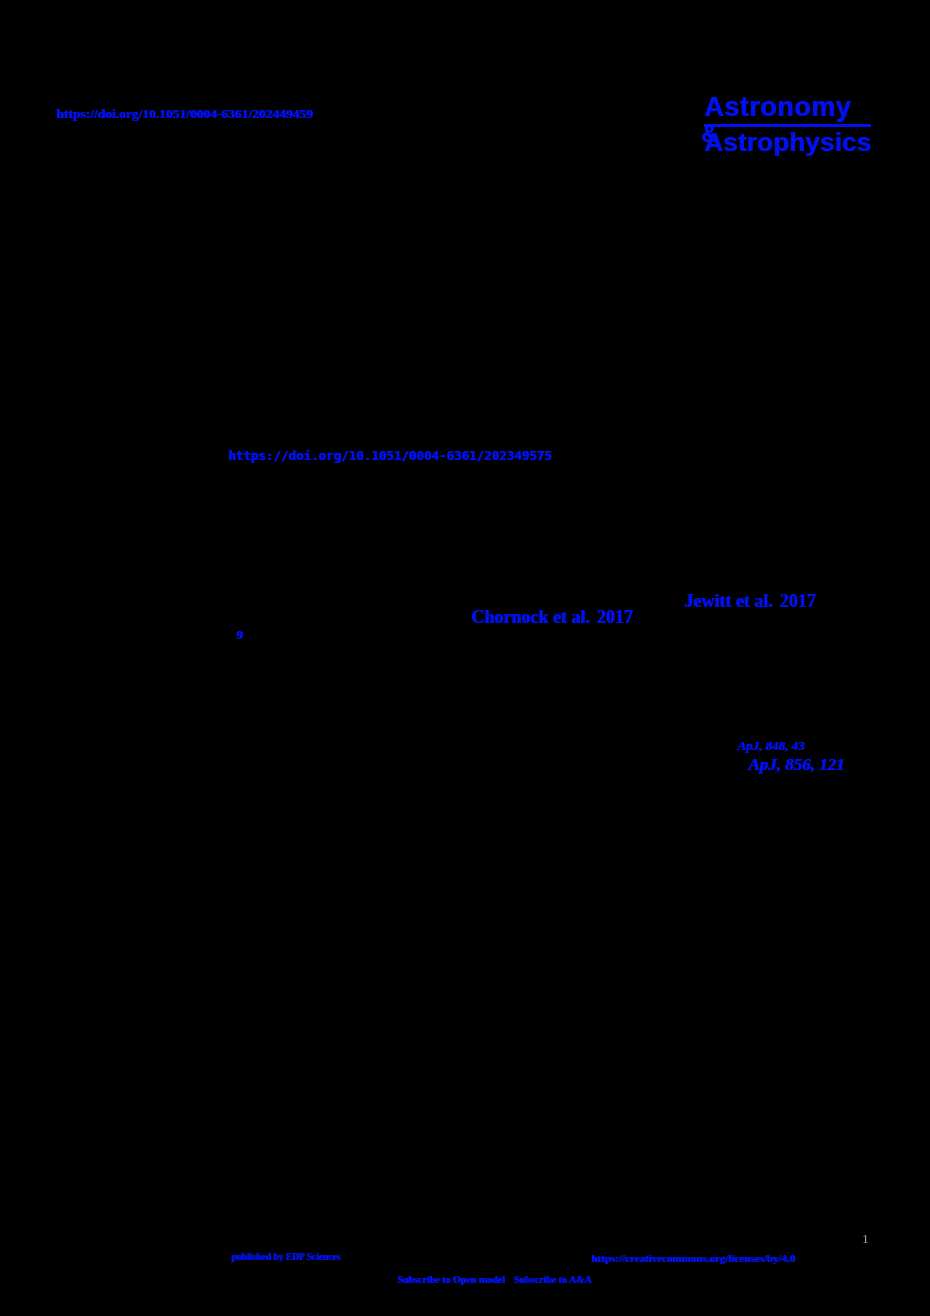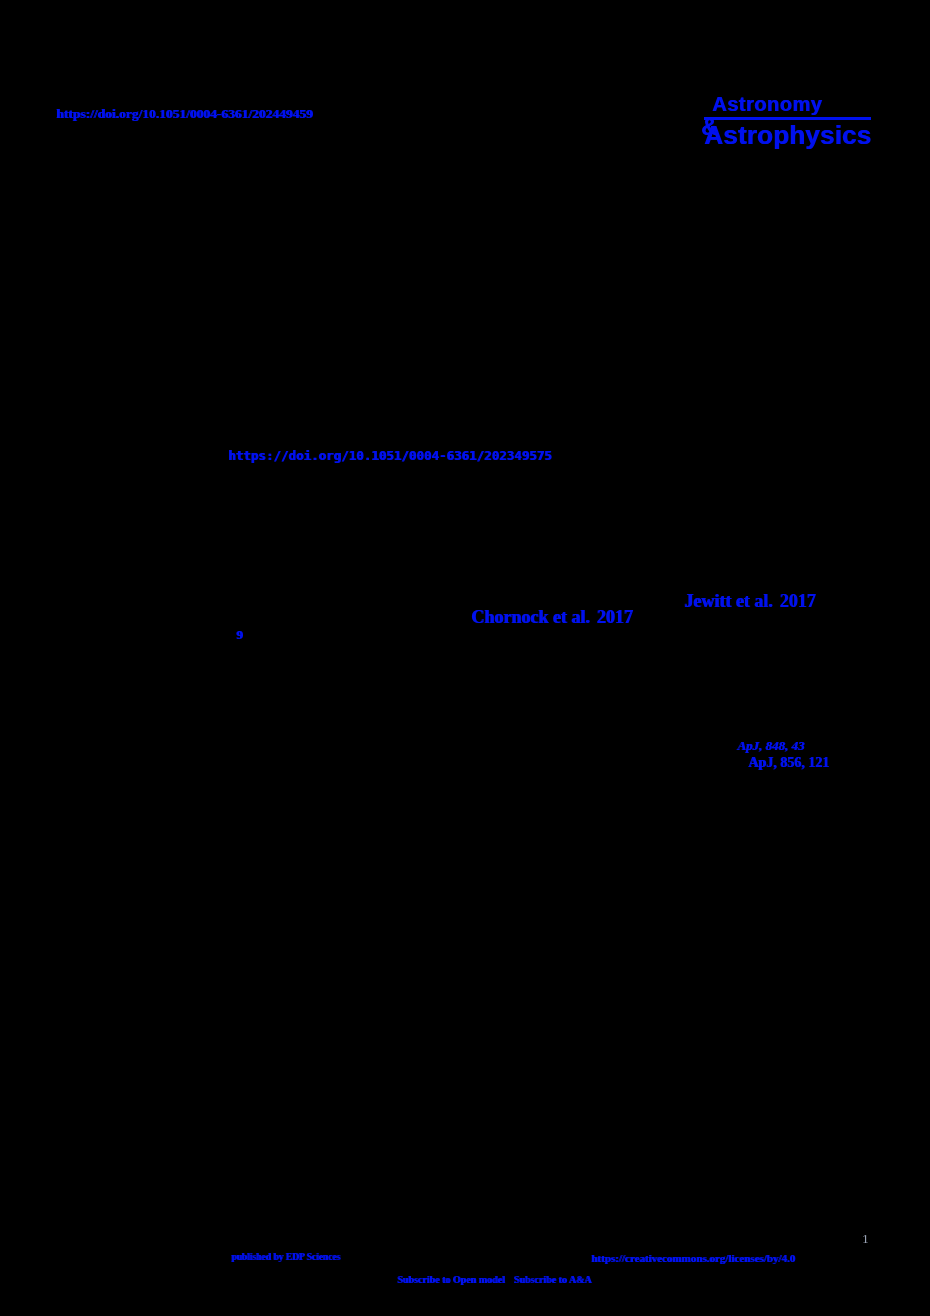--- a/index.html
+++ b/index.html
@@ -21,31 +21,31 @@
   
   .hdr-doi{left:56px;top:106px;font-size:13.5px;}
   
   .logo{
     position:absolute;left:704px;top:94px;
     color:#0011ee;
     font-family:"Liberation Sans",sans-serif;
     font-weight:bold;
     text-shadow:0.8px 0 0 currentColor;
   }
-  .logo-top{font-size:20px;line-height:1;letter-spacing:0.5px;margin-left:8px;}
+  .logo-top{font-size:27px;line-height:1;letter-spacing:0.5px;}
   .logo-rule{height:0;border-top:3px solid #0011ee;margin:3px 0 2px;}
   .logo-bottom{position:relative;font-size:26px;line-height:1;letter-spacing:0.2px;}
   .logo-amp{position:absolute;left:-3px;top:-6px;font-size:23px;}
   
   .mid-doi{left:228px;top:448px;font-size:12.5px;font-family:"DejaVu Sans Mono",monospace;}
   .fn-marker{left:236px;top:627px;font-size:13px;}
   .cit1{left:684px;top:591px;font-size:18px;}
   .cit2{left:471px;top:607px;font-size:18px;}
   .ref1{left:737px;top:738px;font-size:13px;font-style:italic;text-align:center;}
-  .ref2{left:748px;top:755px;font-size:14px;}
+  .ref2{left:748px;top:755px;font-size:17px;font-style:italic;}
   .cit-gap{display:inline-block;width:7px;}
   
   .foot-pub{left:231px;top:1252px;font-size:9.5px;text-align:right;}
   .foot-lic{left:591px;top:1252px;font-size:11px;}
   .foot-s2o{left:397px;top:1274px;font-size:10px;}
   .foot-s2o .sep{display:inline-block;width:9px;}
   .pagenum{
     position:absolute;left:862px;top:1231px;
     color:#9aa3b5;font-size:13.5px;font-weight:normal;
     font-family:"Liberation Serif",serif;

